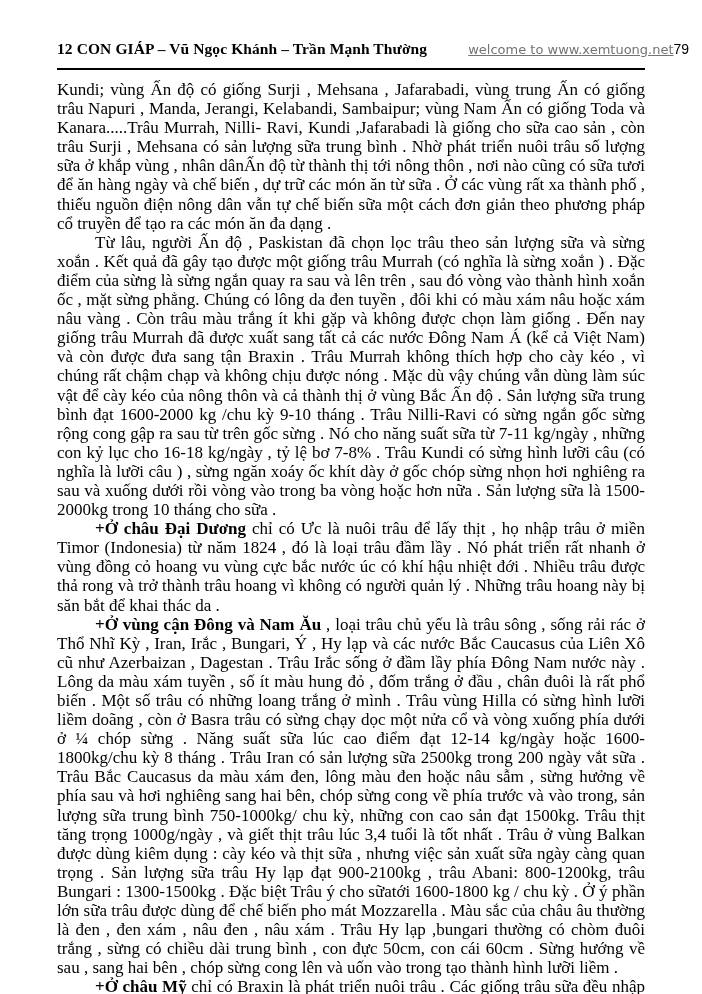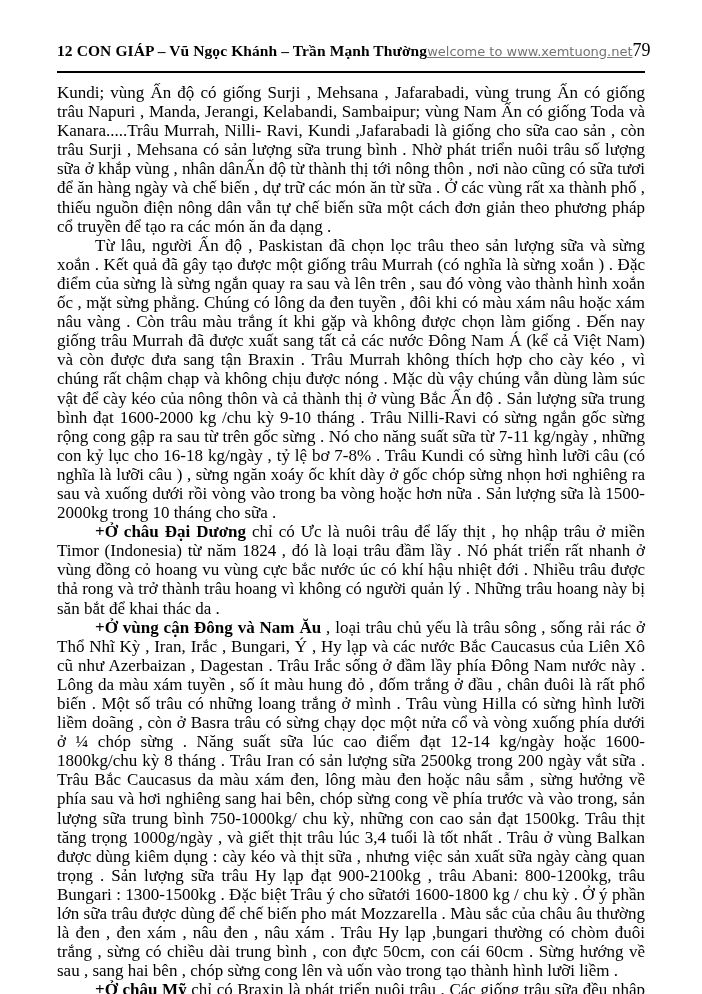--- a/index.html
+++ b/index.html
@@ -15,42 +15,43 @@
     overflow: hidden;
     box-sizing: border-box;
     padding: 40px 57px 0 57px;
     color: #000000;
   }
   .header {
     display: flex;
     justify-content: space-between;
     align-items: baseline;
     width: 100%;
+    gap: 41px;
   }
   .book-title {
     font-family: "Liberation Serif", "DejaVu Serif", serif;
     font-weight: bold;
     font-size: 15.5px;
     white-space: nowrap;
     letter-spacing: 0.1px;
   }
   .header-right {
     font-family: "Liberation Serif", "DejaVu Serif", serif;
     font-size: 15px;
     white-space: nowrap;
   }
   .site-link {
     font-family: "DejaVu Sans", "Liberation Sans", sans-serif;
     font-size: 13px;
     color: #737373;
     text-decoration: underline;
   }
   .page-number {
-    font-family: Liberation Serif, serif;
-    font-size: 18px;
+    font-family: Liberation Sans, sans-serif;
+    font-size: 14px;
   }
   .header-rule {
     border: none;
     border-top: 2px solid #000000;
     margin: 10px 0 0 0;
   }
   .body-text {
     margin-top: 10px;
     font-family: "Liberation Serif", "DejaVu Serif", serif;
     font-size: 17px;

